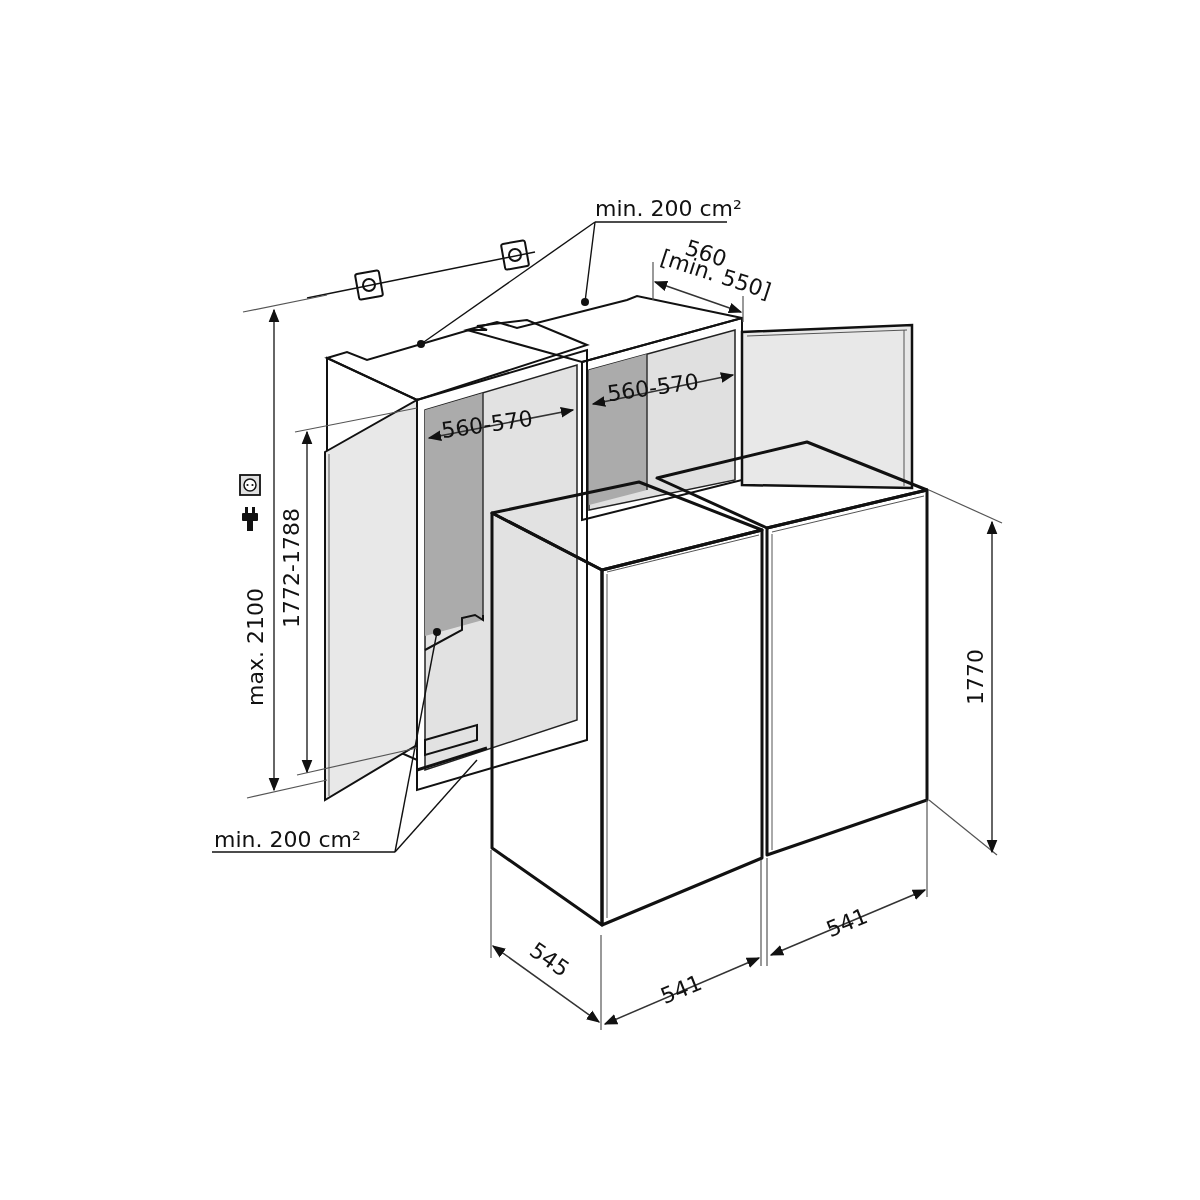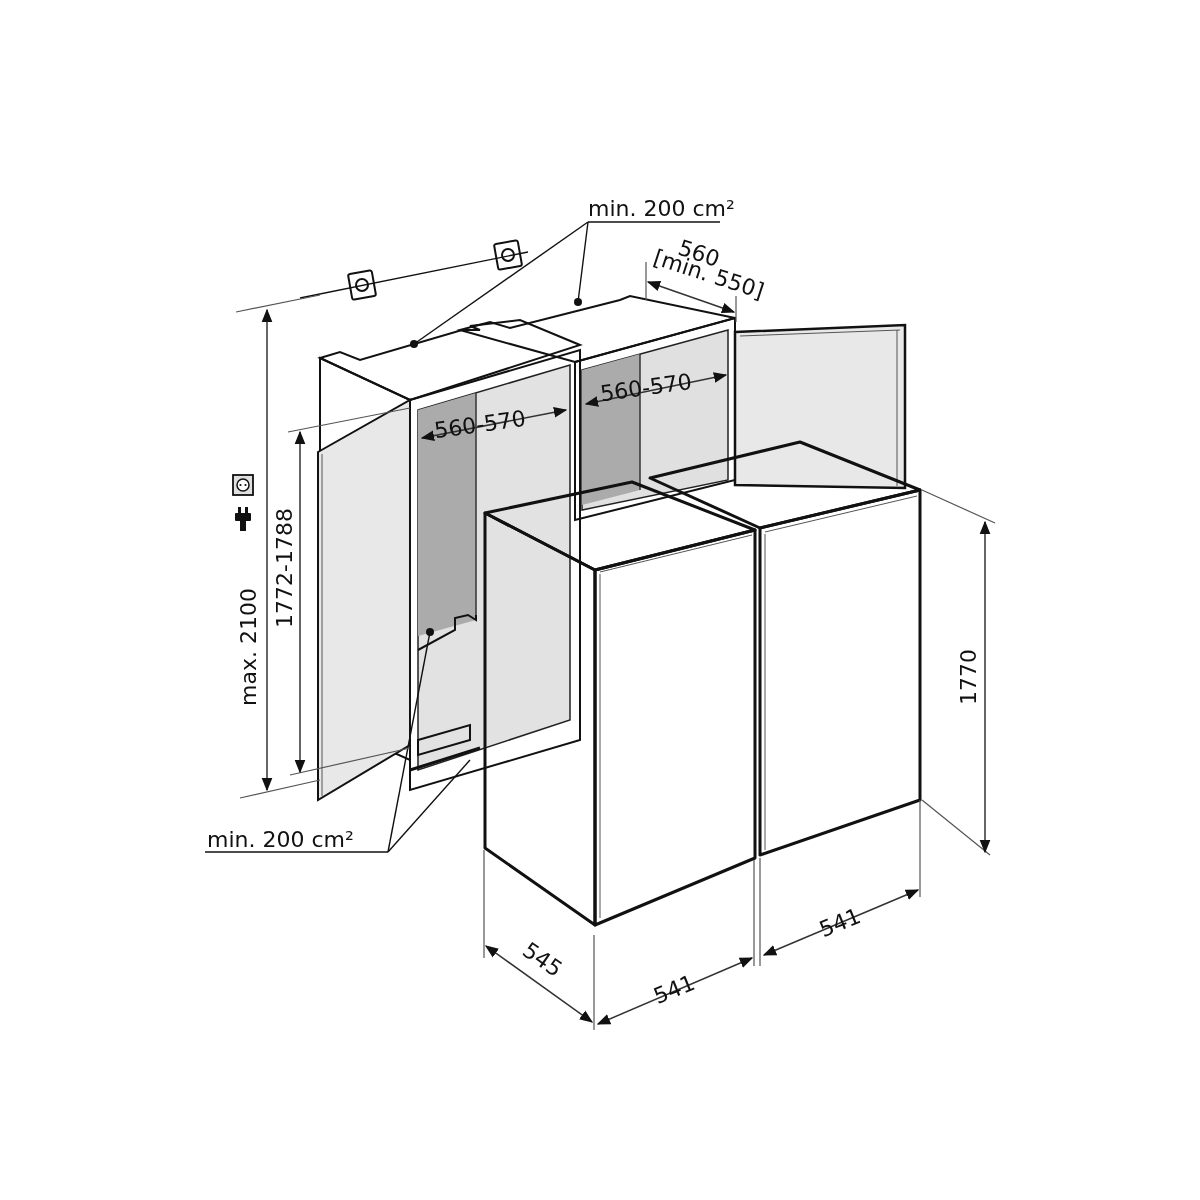--- a/index.html
+++ b/index.html
@@ -1,17 +1,17 @@
 <!DOCTYPE html>
 <html><head>
 <meta charset="utf-8">
 <style>
   html, body { margin: 0; padding: 0; background: #ffffff; }
   body { width: 1200px; height: 1200px; overflow: hidden; position: relative; }
-  #stage { position: absolute; left: 0; top: 0; width: 977px; height: 1200px; text-align: center; }
+  #stage { position: absolute; left: 7px; top: 0; width: 977px; height: 1200px; text-align: center; }
   svg text { font-family: "DejaVu Sans", "Liberation Sans", sans-serif; fill: #111; }
   .lbl { font-size: 22px; }
   .thin { stroke: #111; stroke-width: 1.4; fill: none; }
   .med { stroke: #111; stroke-width: 2; fill: none; }
   .bold { stroke: #111; stroke-width: 3; fill: none; stroke-linejoin: round; }
   .dim { stroke: #333; stroke-width: 1.5; fill: none; }
   .ext { stroke: #555; stroke-width: 1.2; fill: none; }
 </style>
 </head>
 <body>

